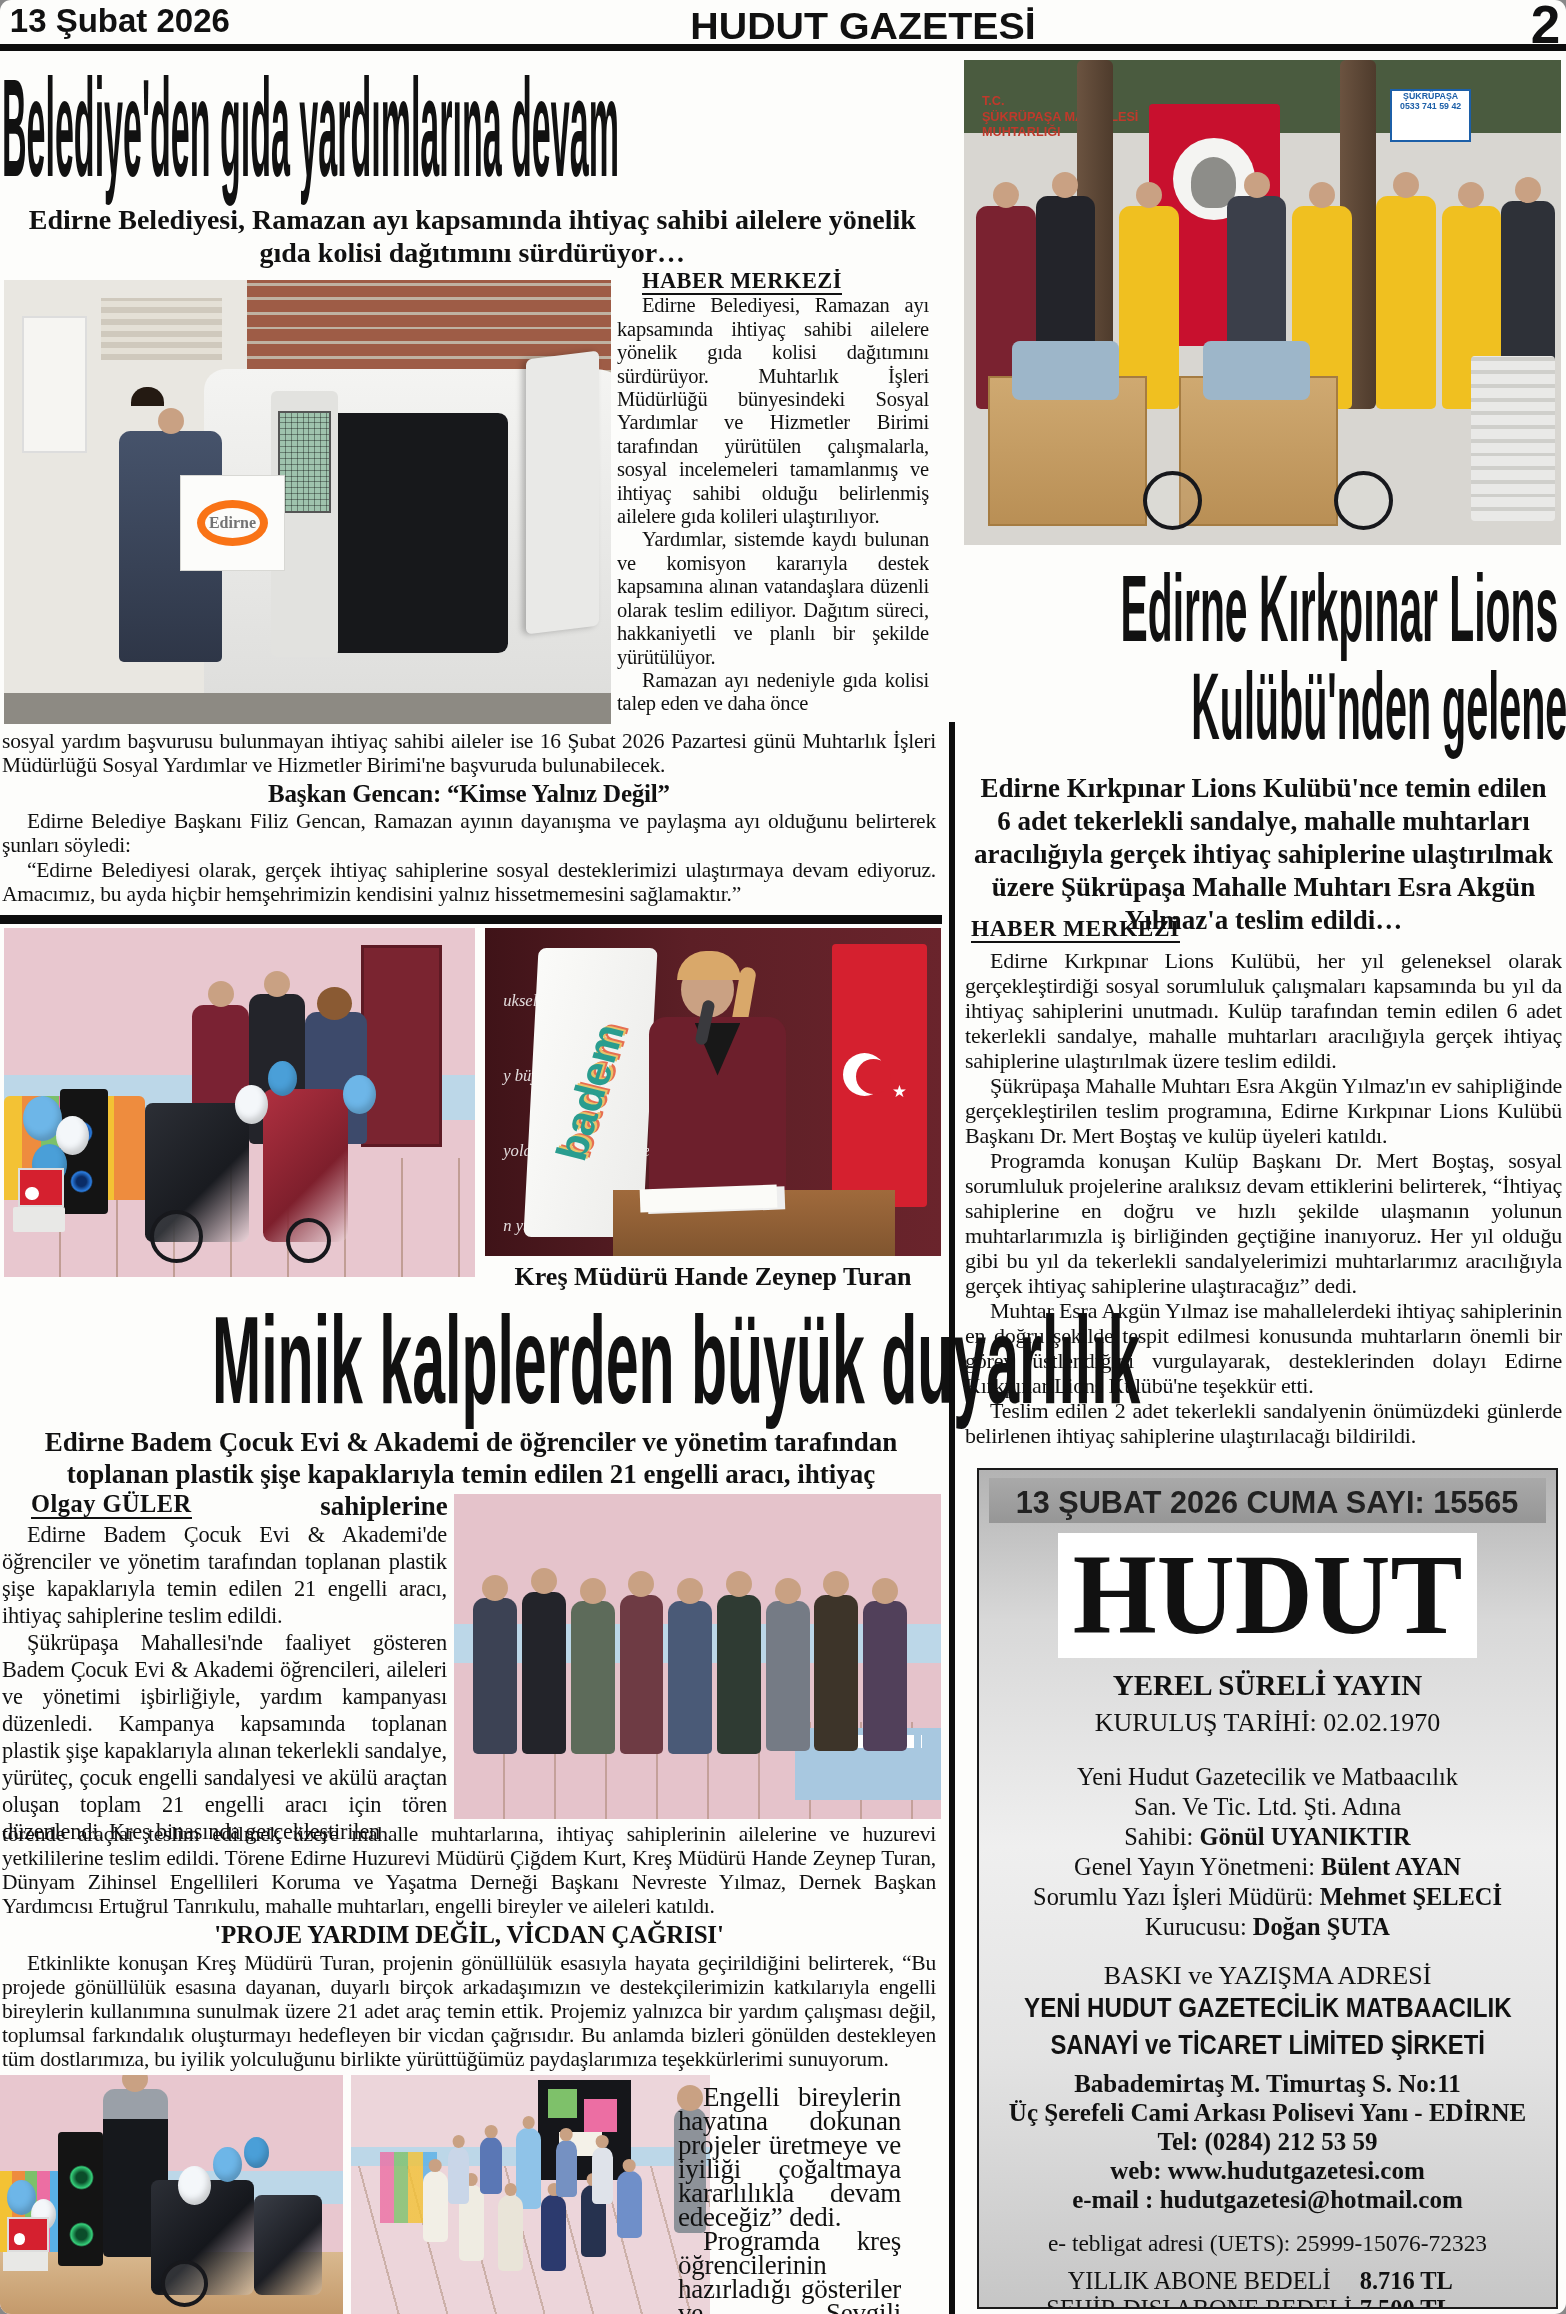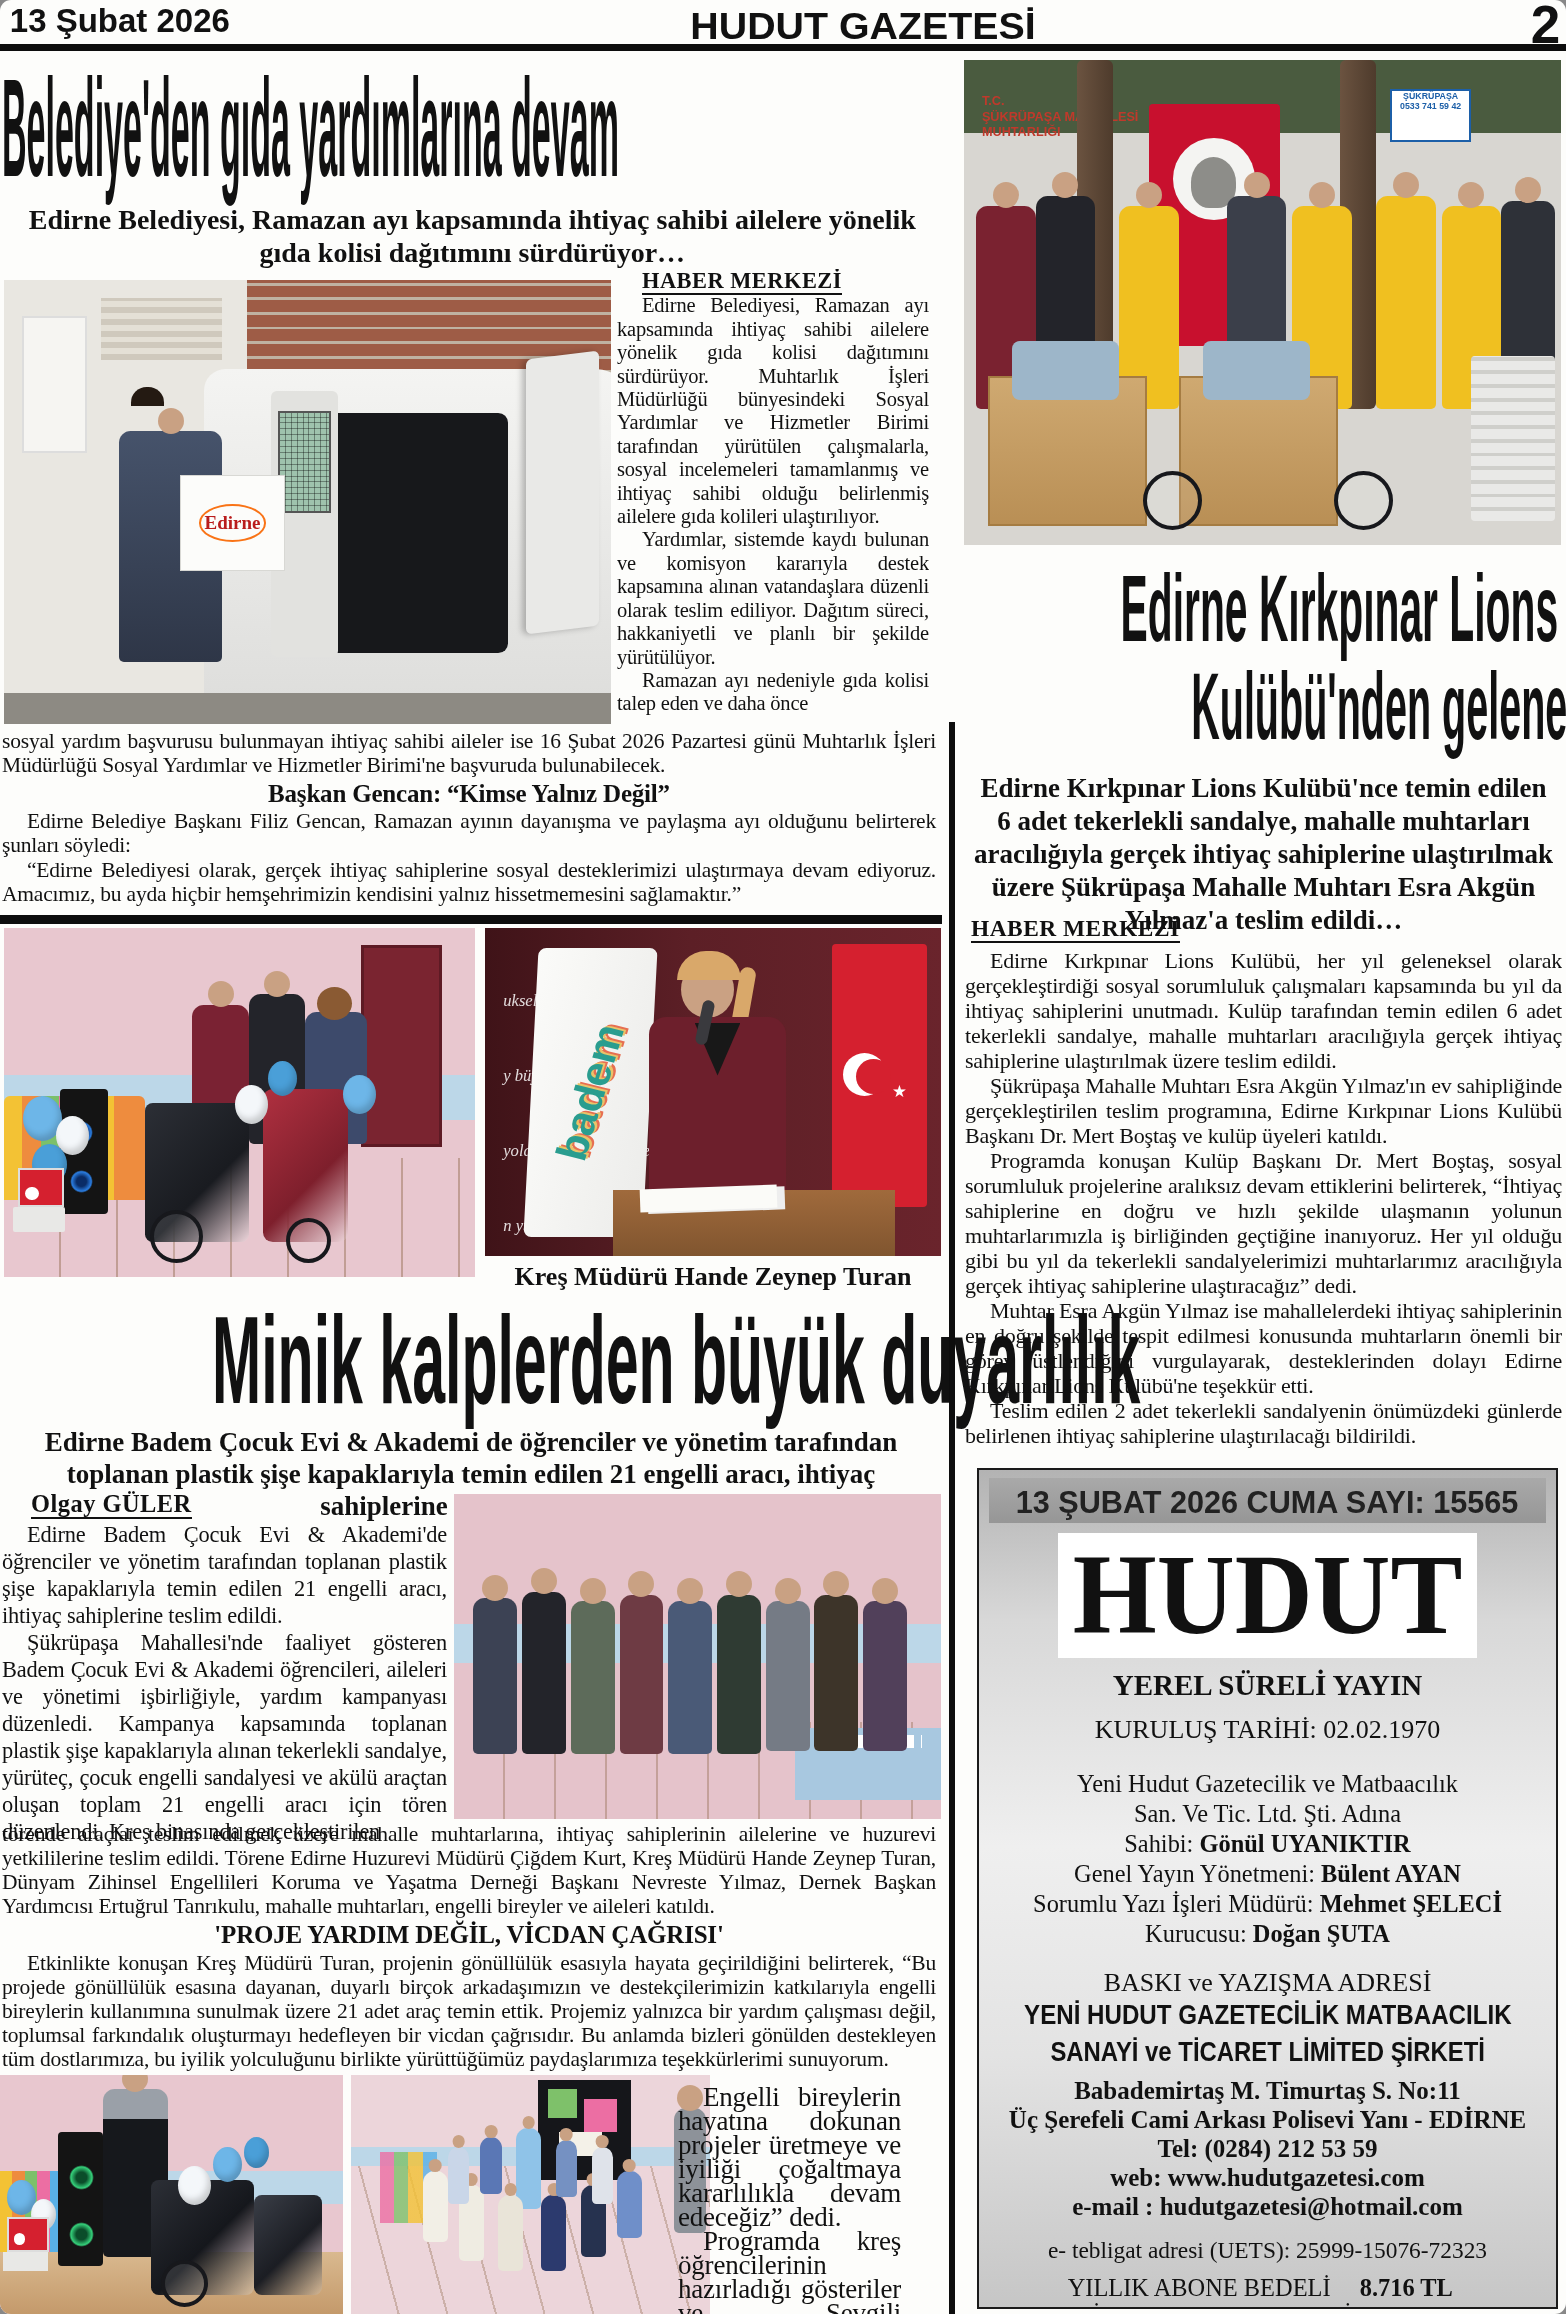--- a/index.html
+++ b/index.html
@@ -56,21 +56,21 @@
     <div class="abs" style="left:16%;top:4%;width:20%;height:14%;background:repeating-linear-gradient(0deg,#cfc9bd 0 5.9px,#e4e0d6 5.9px 11.7px);"></div>
     <div class="abs" style="right:0;top:0;width:60%;height:40%;background:repeating-linear-gradient(0deg,#9e5c46 0 11.7px,#bfb2a2 11.7px 14.6px);"></div>
     <div class="abs" style="right:-3%;top:20%;width:70%;height:78%;background:linear-gradient(180deg,#f4f4f2,#dddddb);border-radius:21.5px 33px 5.9px 5.9px;"></div>
     <div class="abs" style="right:17%;top:30%;width:35%;height:54%;background:#17181b;border-radius:9.8px;"></div>
     <div class="abs" style="right:2%;top:17%;width:12%;height:62%;background:#e9e9e7;transform:skewY(-7deg);border-radius:5.9px;box-shadow:-3.9px 0 5.9px rgba(0,0,0,.25);"></div>
     <div class="abs" style="left:44%;top:25%;width:11%;height:60%;background:#e2e2df;border-radius:5.9px;"></div>
     <div class="abs" style="left:45.5%;top:30%;width:8%;height:22%;background:#9fc3ad;outline:2px solid #555;background-image:repeating-linear-gradient(0deg,transparent 0 4.9px,rgba(0,0,0,.35) 4.9px 5.9px),repeating-linear-gradient(90deg,transparent 0 4.9px,rgba(0,0,0,.35) 4.9px 5.9px);"></div>
     <div class="pp" style="left:19%;top:34%;width:17%;height:52%;background:linear-gradient(180deg,#46536b,#2e3647);"></div>
     <div class="abs" style="left:21%;top:24%;width:33px;height:19.5px;border-radius:15.6px 15.6px 0 0;background:#241a12;"></div>
     <div class="abs" style="left:29%;top:44%;width:17%;height:21%;background:#fcfcfa;border:1px solid #d8d8d4;display:flex;align-items:center;justify-content:center;">
-      <span style="color:#b91c1c;font-weight:bold;font-size:19px;border:2px solid #f97316;border-radius:50%;padding:5.9px 3.9px;">Edirne</span>
+      <span style="color:#737373;font-weight:bold;font-size:16px;border:8px solid #f97316;border-radius:50%;padding:5.9px 3.9px;">Edirne</span>
     </div>
     <div class="abs" style="left:0;bottom:0;width:100%;height:7%;background:#8d8a83;"></div>
   </div>
 
   <div class="abs jtext" style="left:617px;top:269px;width:312px;height:456px;font-size:20.5px;line-height:23.4px;overflow:hidden;">
     <div style="text-align:left;margin-left:25px;font-size:22.4px;margin-bottom:2px;">
       <span class="byline">HABER MERKEZİ</span>
     </div>
     <p>Edirne Belediyesi, Ramazan ayı kapsamında ihtiyaç sahibi ailelere yönelik gıda kolisi dağıtımını sürdürüyor. Muhtarlık İşleri Müdürlüğü bünyesindeki Sosyal Yardımlar ve Hizmetler Birimi tarafından yürütülen çalışmalarla, sosyal incelemeleri tamamlanmış ve ihtiyaç sahibi olduğu belirlenmiş ailelere gıda kolileri ulaştırılıyor.</p>
     <p>Yardımlar, sistemde kaydı bulunan ve komisyon kararıyla destek kapsamına alınan vatandaşlara düzenli olarak teslim ediliyor. Dağıtım süreci, hakkaniyetli ve planlı bir şekilde yürütülüyor.</p>
@@ -278,21 +278,21 @@
   </div>
 
   <div class="imprint" style="left:977px;top:1468px;width:577px;height:837px;">
     <div class="imp-strip">
       <span class="condensed ctr sans" style="font-size: 29px; font-weight: bold; color: rgb(34, 34, 34); transform: scale(1.05597, 1.1);">13 ŞUBAT 2026 CUMA   SAYI: 15565</span>
     </div>
     <div class="imp-logo">
       <span class="condensed ctr" style="font-size: 115px; font-weight: bold; line-height: 0.95; transform: scale(0.938657, 1);">HUDUT</span>
     </div>
     <div style="margin-top:11.7px;font-size:29px;font-weight:bold;">YEREL SÜRELİ YAYIN</div>
-    <div style="margin-top:13px;font-size:26px;">KURULUŞ TARİHİ: 02.02.1970</div>
+    <div style="margin-top:6px;font-size:26px;">KURULUŞ TARİHİ: 02.02.1970</div>
     <div style="margin-top:23.4px;font-size:24.4px;line-height:30px;">
       <div>Yeni Hudut Gazetecilik ve Matbaacılık</div>
       <div>San. Ve Tic. Ltd. Şti. Adına</div>
       <div><span>Sahibi: </span><b>Gönül UYANIKTIR</b></div>
       <div><span>Genel Yayın Yönetmeni: </span><b>Bülent AYAN</b></div>
       <div><span>Sorumlu Yazı İşleri Müdürü: </span><b>Mehmet ŞELECİ</b></div>
       <div><span>Kurucusu: </span><b>Doğan ŞUTA</b></div>
     </div>
     <div style="margin-top:19.5px;font-size:26px;">BASKI ve YAZIŞMA ADRESİ</div>
     <div style="line-height:33px;">

